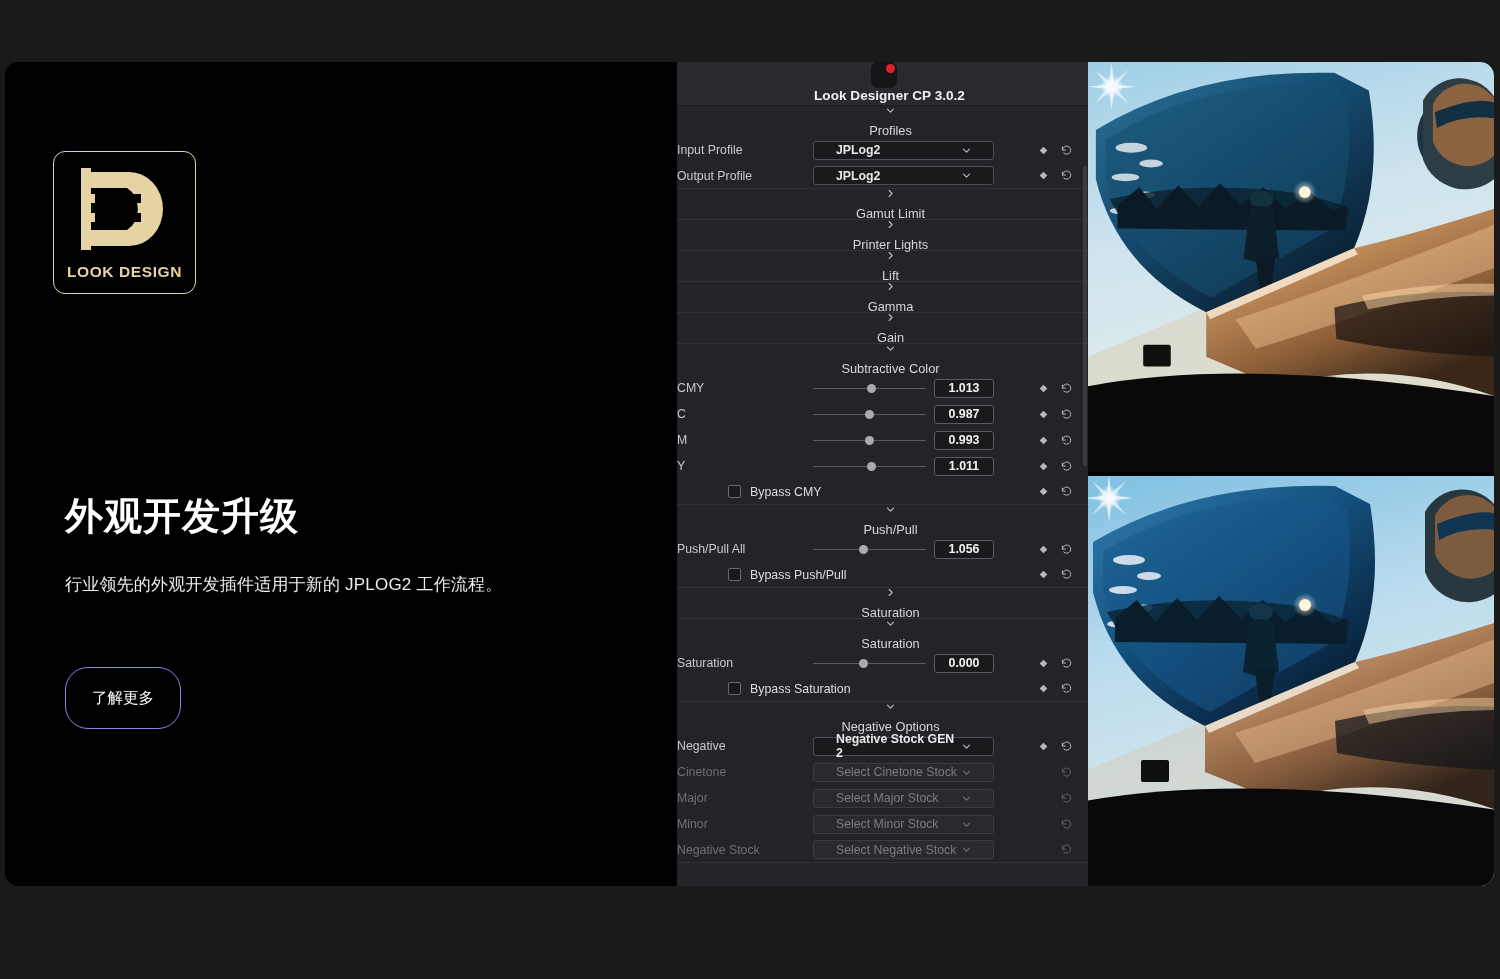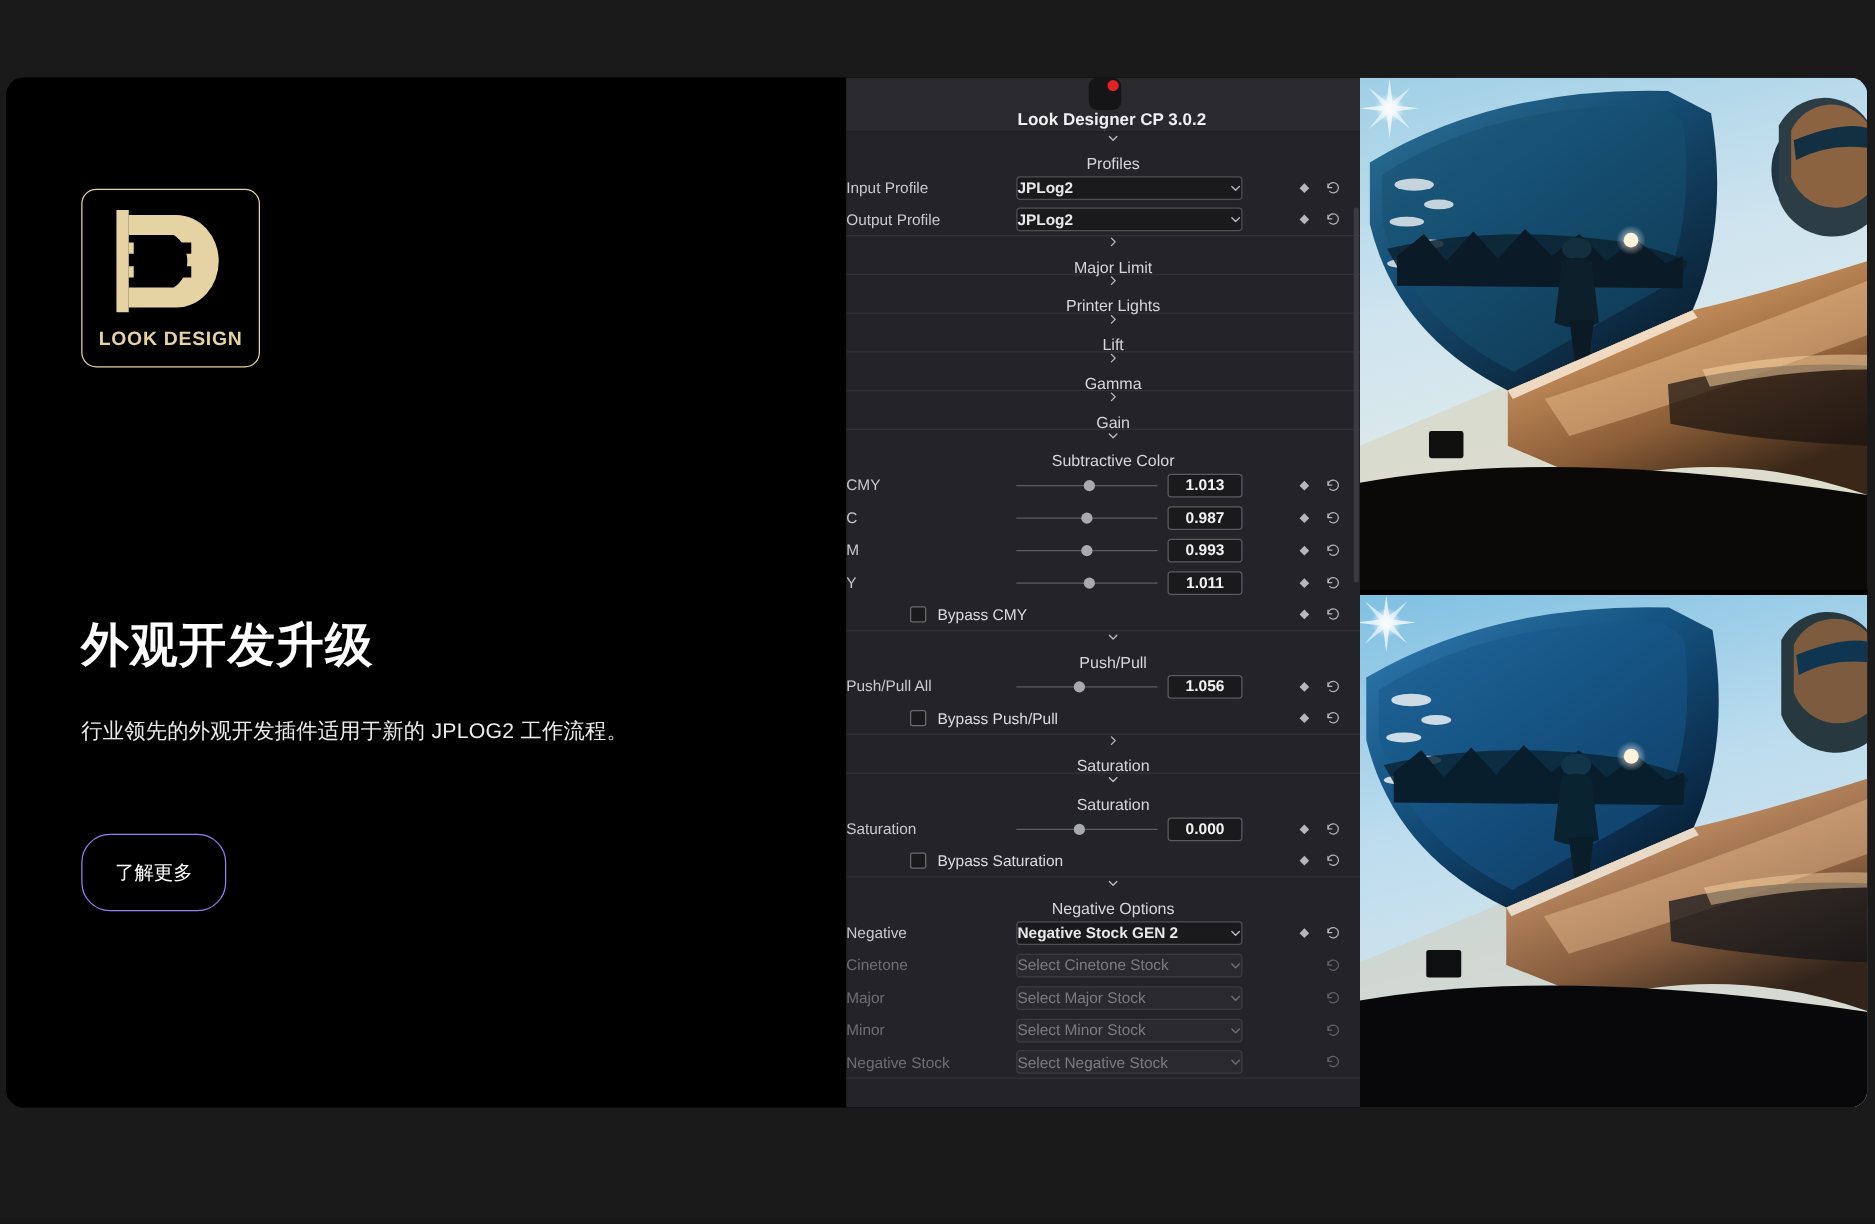--- a/index.html
+++ b/index.html
@@ -23,21 +23,21 @@
   }
 
   
   .hero {
     position: relative;
     width: 672px; height: 100%;
     background: #000;
     flex: 0 0 672px;
   }
   .logo-box {
-    position: absolute; left: 60px; top: 89px;
+    position: absolute; left: 48px; top: 89px;
     width: 143px; height: 143px;
     border: 1.5px solid #e6d3a3;
     border-radius: 12px;
     background: #000;
   }
   .logo-mark {
     position: absolute; left: 50%; top: 16px;
     transform: translateX(-50%);
     width: 88px; height: 82px;
   }
@@ -136,21 +136,21 @@
     flex: 0 0 136px;
   }
   .rowlabel.dim { color: #6e6e76; }
 
   .dropdown {
     position: relative;
     flex: 0 0 181px; width: 181px; height: 19px;
     background: #1a1a1d; border: 1px solid #4e4e55;
     border-radius: 3px;
     display: flex; align-items: center;
-    padding: 0 0;
+    padding: 0 22px;
     cursor: pointer;
   }
   .dropdown.disabled { background: #2a2a2e; border-color: #3b3b41; }
   .dd-text { font-size: 12.3px; color: #e8e8ea; flex: 1 1 auto; font-weight: 700; }
   .dd-text.placeholder { color: #7b7b84; font-weight: 400; }
   .dd-arrow { width: 9px; height: 9px; flex: 0 0 9px; }
 
   .slider {
     flex: 0 0 113px; width: 113px; height: 19px;
     position: relative; margin-right: 8px; cursor: pointer;
@@ -281,21 +281,21 @@
                     <path d="M4.6 11.2a7.6 7.6 0 1 1 2.3 5.6" fill="none" stroke="#b6b6bd" stroke-width="1.8" stroke-linecap="round"></path>
                     <path d="M4.4 5.6v5.6h5.6" fill="none" stroke="#b6b6bd" stroke-width="1.8" stroke-linecap="round" stroke-linejoin="round"></path>
                   </svg>
                 </div>
               </div>
             </div>
             <div class="section-head">
               <svg viewBox="0 0 12 12" class="chev">
                 <path fill="none" stroke="#b9b9c0" stroke-width="1.5" stroke-linecap="round" stroke-linejoin="round" d="M4.2 2 L8.2 6 L4.2 10"></path>
               </svg>
-              <span class="section-label">Major Limit</span>
+              <span class="section-label">Gamut Limit</span>
             </div>
             <div class="section-head">
               <svg viewBox="0 0 12 12" class="chev">
                 <path fill="none" stroke="#b9b9c0" stroke-width="1.5" stroke-linecap="round" stroke-linejoin="round" d="M4.2 2 L8.2 6 L4.2 10"></path>
               </svg>
               <span class="section-label">Printer Lights</span>
             </div>
             <div class="section-head">
               <svg viewBox="0 0 12 12" class="chev">
                 <path fill="none" stroke="#b9b9c0" stroke-width="1.5" stroke-linecap="round" stroke-linejoin="round" d="M4.2 2 L8.2 6 L4.2 10"></path>

